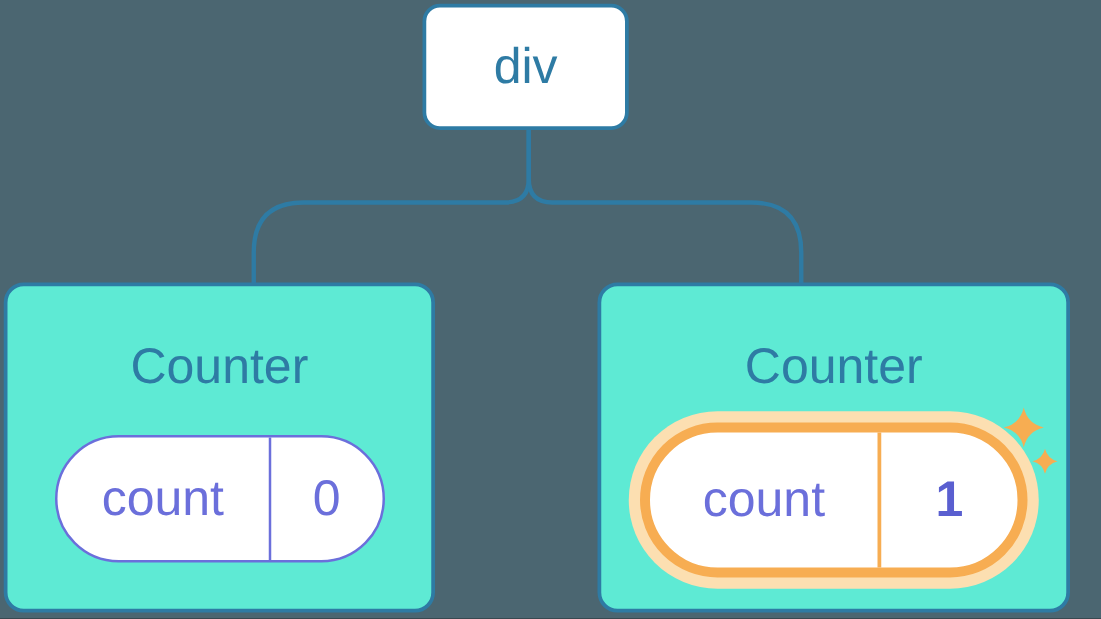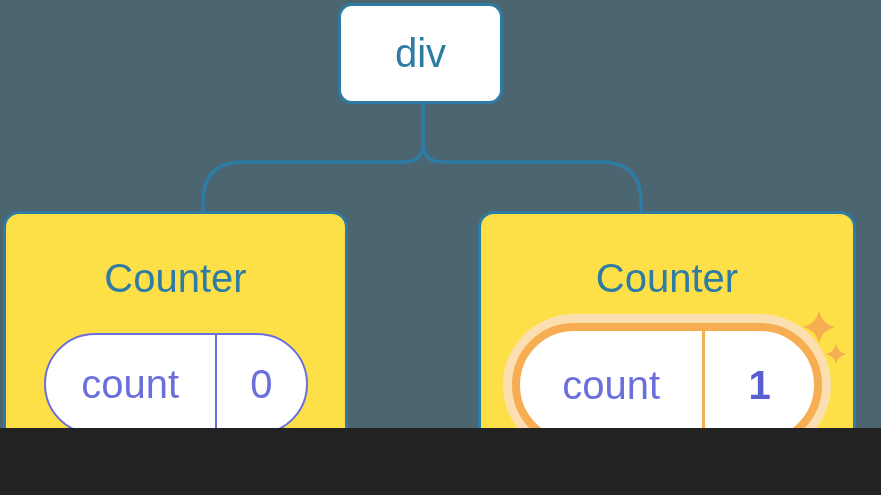--- a/index.html
+++ b/index.html
@@ -7,21 +7,21 @@
     --blue:#2E7BA4;
     --purple:#6B6FDB;
     --orange:#F7AD52;
     --orange-halo:#FCDFB1;
   }
   *{margin:0;padding:0;box-sizing:border-box;}
   html,body{background:#222;}
   body{font-family:"Liberation Sans","DejaVu Sans",sans-serif;}
   .canvas{
     position:relative;
-    width:881px;height:428px;
+    width:881px;height:495px;
     background:var(--background);
     overflow:hidden;
     padding-left:36px;
   }
   .connectors{
     position:absolute;left:0;top:0;width:881px;height:495px;
   }
   .connectors path{
     fill:none;
     stroke:var(--blue);
@@ -35,22 +35,22 @@
     border-radius:14px;
     display:flex;align-items:center;justify-content:center;
   }
   .node-label{
     color:var(--blue);
     font-size:40px;
     font-weight:500;
   }
   .card{
     position:absolute;
-    top:211px;height:264px;
-    background:#fde047;
+    top:226px;height:264px;
+    background:#5eead4;
     border:3px solid var(--blue);
     border-radius:16px;
   }
   .card-left{left:3px;width:345px;}
   .card-right{left:478px;width:378px;}
   .card-title{
     margin-top:40px;
     text-align:center;
     font-size:40px;
     line-height:48px;

